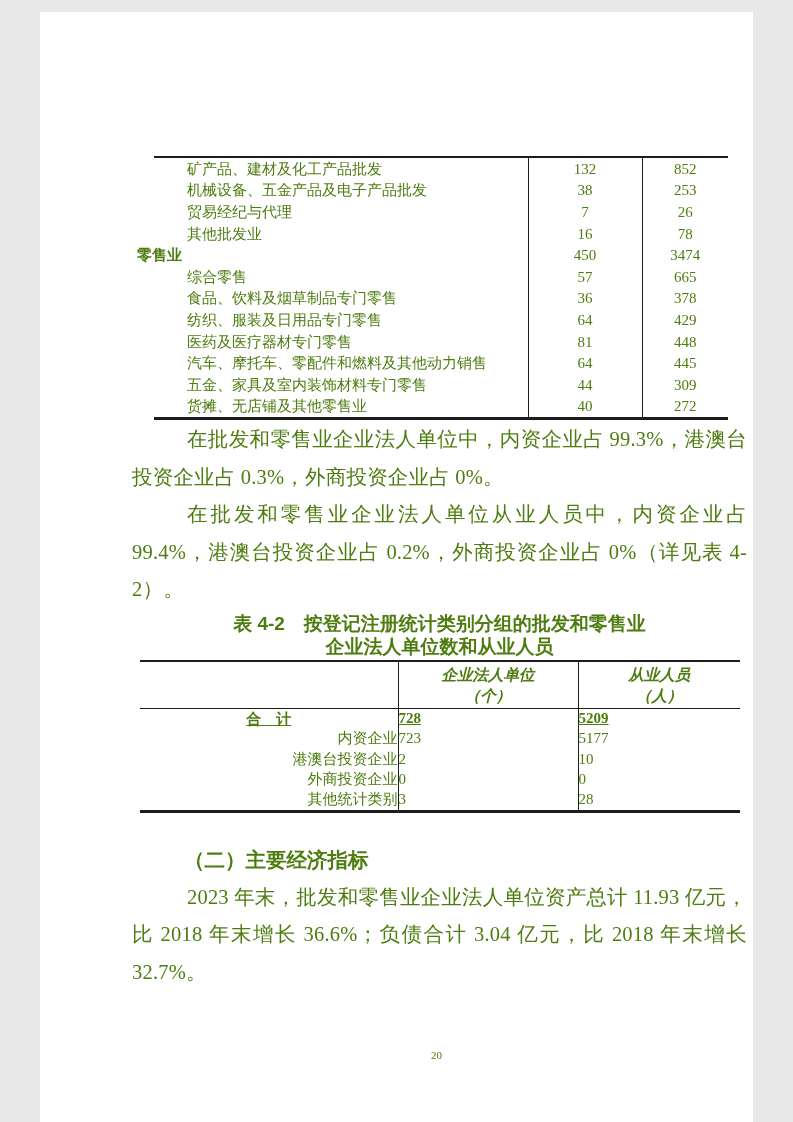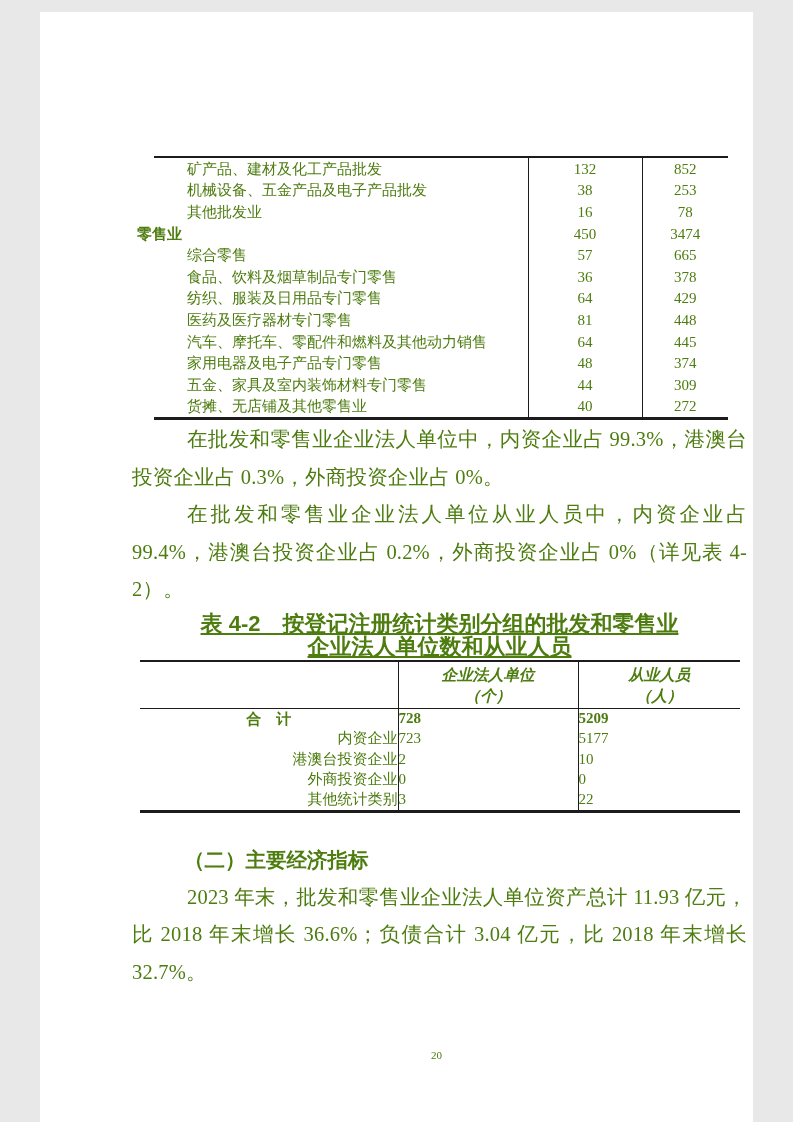--- a/index.html
+++ b/index.html
@@ -26,42 +26,41 @@
   .body-p {
     width:615px; margin:0; font-size:20.5px; line-height:37.5px;
     text-align:justify; text-indent:55px; letter-spacing:0.2px;
   }
   .p1 { margin-top:1px; }
   .p3 { margin-top:5px; }
 
   
   .caption {
     margin-top:3px; text-align:center; font-weight:bold;
-    font-size:22px; line-height:23px;
+    font-size:19px; line-height:23px;
     font-family:"Liberation Sans","DejaVu Sans",sans-serif;
-    text-decoration:underline;
   }
   .caption + .caption { margin-top:0; }
 
   
   .table2 {
     width:600px; margin-left:8px; margin-top:2px;
     border-top:2.5px solid #1c1c1c; border-bottom:3px solid #1c1c1c;
   }
   .table2 td.c2, .table2 td.c3 { border-left:1.5px solid #1c1c1c; }
   .table2 thead td {
     border-bottom:1.5px solid #1c1c1c; text-align:center; vertical-align:middle;
     font-weight:bold; font-size:15.5px; line-height:21px; padding:2px 0;
     font-family:"Liberation Sans","DejaVu Sans",sans-serif;
     font-style:italic;
   }
   .table2 tbody td { height:20.2px; font-size:15px; line-height:19px; padding:0; vertical-align:middle; white-space:nowrap; }
   .table2 tbody td.lbl { text-align:right; padding-left:5px; }
   .table2 tbody td.num { text-align:left; }
-  .table2 tr.total td { font-weight:bold; }
+  .table2 tr.total td { font-weight:bold;text-decoration:underline; }
   .table2 tr.total td.lbl { text-align:center; padding-left:0; font-family:"Liberation Sans","DejaVu Sans",sans-serif; }
 
   
   .section-heading {
     margin:33px 0 0 52px; font-size:20.5px; font-weight:bold; line-height:28px;
   }
 
   
   .page-number {
     position:absolute; top:1037px; left:0; width:793px;
@@ -85,20 +84,25 @@
           <td class="lbl">矿产品、建材及化工产品批发</td>
           <td class="c2">132</td>
           <td class="c3">852</td>
         </tr>
         <tr>
           <td class="lbl">机械设备、五金产品及电子产品批发</td>
           <td class="c2">38</td>
           <td class="c3">253</td>
         </tr>
         <tr>
+          <td class="lbl">贸易经纪与代理</td>
+          <td class="c2">7</td>
+          <td class="c3">26</td>
+        </tr>
+        <tr>
           <td class="lbl">其他批发业</td>
           <td class="c2">16</td>
           <td class="c3">78</td>
         </tr>
         <tr class="toplevel">
           <td class="lbl">零售业</td>
           <td class="c2">450</td>
           <td class="c3">3474</td>
         </tr>
         <tr>
@@ -118,25 +122,20 @@
         </tr>
         <tr>
           <td class="lbl">医药及医疗器材专门零售</td>
           <td class="c2">81</td>
           <td class="c3">448</td>
         </tr>
         <tr>
           <td class="lbl">汽车、摩托车、零配件和燃料及其他动力销售</td>
           <td class="c2">64</td>
           <td class="c3">445</td>
-        </tr>
-        <tr>
-          <td class="lbl">家用电器及电子产品专门零售</td>
-          <td class="c2">48</td>
-          <td class="c3">374</td>
         </tr>
         <tr>
           <td class="lbl">五金、家具及室内装饰材料专门零售</td>
           <td class="c2">44</td>
           <td class="c3">309</td>
         </tr>
         <tr>
           <td class="lbl">货摊、无店铺及其他零售业</td>
           <td class="c2">40</td>
           <td class="c3">272</td>
@@ -186,21 +185,21 @@
           <td class="num c3">10</td>
         </tr>
         <tr>
           <td class="lbl c1">外商投资企业</td>
           <td class="num c2">0</td>
           <td class="num c3">0</td>
         </tr>
         <tr>
           <td class="lbl c1">其他统计类别</td>
           <td class="num c2">3</td>
-          <td class="num c3">22</td>
+          <td class="num c3">28</td>
         </tr>
       </tbody>
     </table>
 
     <div class="section-heading">（二）主要经济指标</div>
 
     <p class="body-p p3">2023 年末，批发和零售业企业法人单位资产总计 11.93 亿元，比 2018 年末增长 36.6%；负债合计 3.04 亿元，比 2018 年末增长 32.7%。</p>
 
   </div>
 

